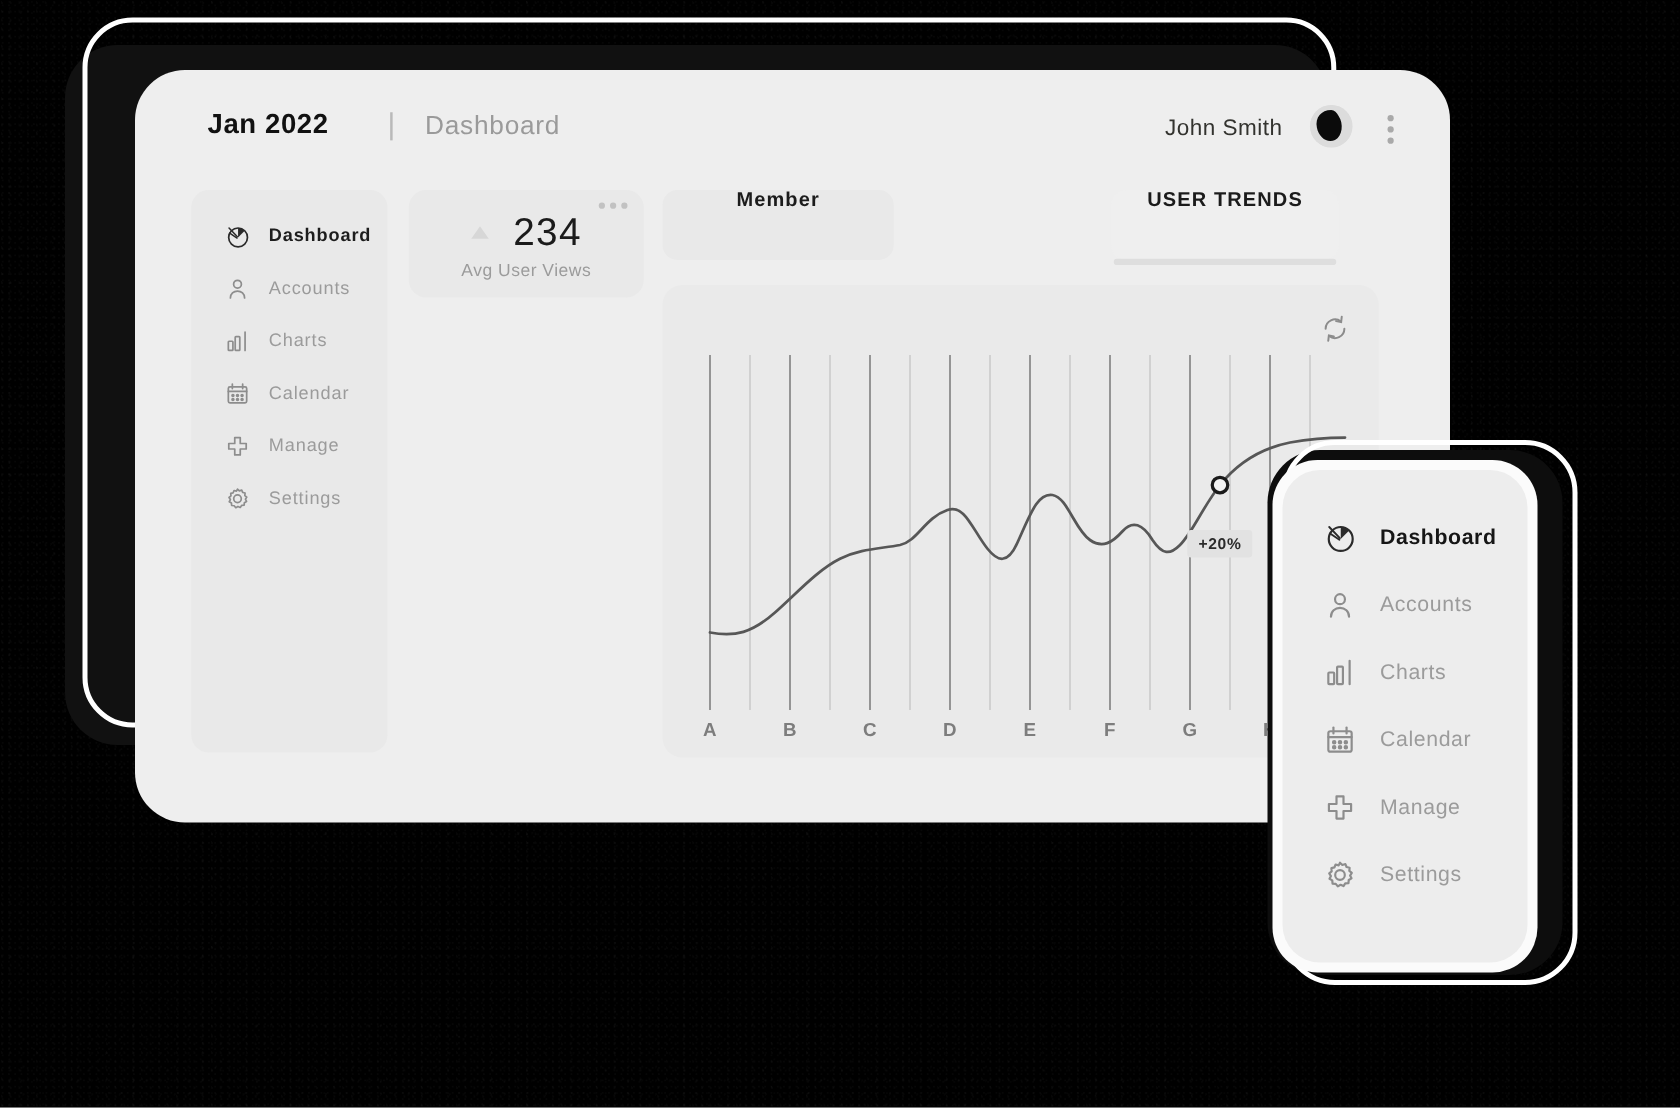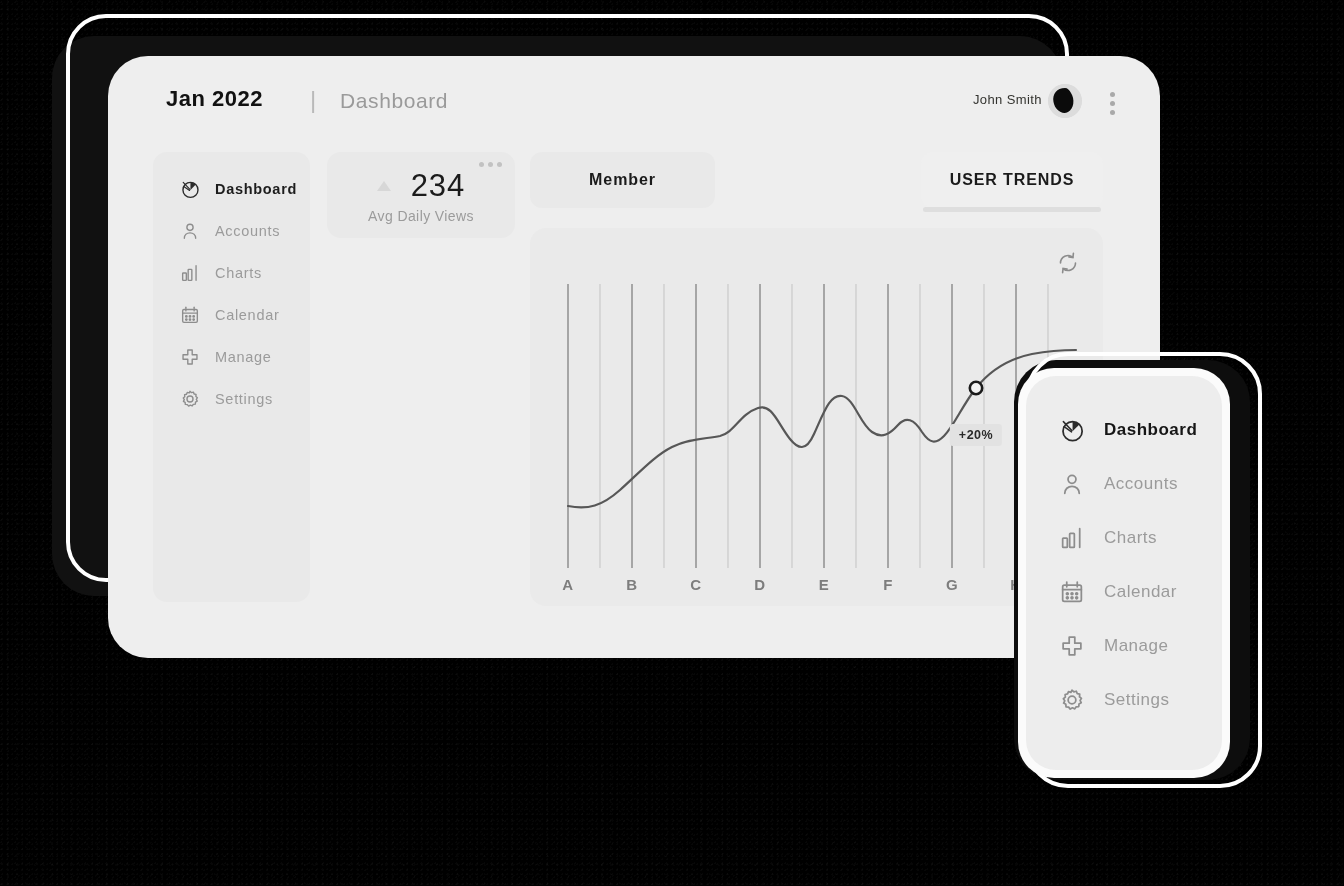--- a/index.html
+++ b/index.html
@@ -41,22 +41,22 @@
     font-size:22px;font-weight:700;color:#111;letter-spacing:.5px;
   }
   .hdr-sep{
     position:absolute;left:202px;top:30px;font-size:24px;color:#b9b9b9;font-weight:300;
   }
   .breadcrumb{
     position:absolute;left:232px;top:33px;
     font-size:21px;color:#9a9a9a;letter-spacing:.6px;
   }
   .user-name{
-    position:absolute;right:118px;top:36px;
-    font-size:13px;color:#33332f;letter-spacing:.4px;margin-left:26px;
+    position:absolute;right:134px;top:36px;
+    font-size:18px;color:#33332f;letter-spacing:.4px;margin-left:26px;
   }
   .avatar{
     position:absolute;right:78px;top:28px;width:34px;height:34px;border-radius:50%;
     background:#dcdcdc;overflow:hidden;
   }
   .avatar svg{display:block;}
   .kebab-v{
     position:absolute;right:44px;top:36px;width:6px;height:22px;
   }
   .kebab-v i{display:block;width:5px;height:5px;border-radius:50%;background:#a9a9a9;margin-bottom:4px;}
@@ -83,26 +83,26 @@
   }
   .tri{width:0;height:0;border-left:7px solid transparent;border-right:7px solid transparent;border-bottom:10px solid #d7d7d7;}
   .stat-value{font-size:31px;color:#1b1b1b;font-weight:400;letter-spacing:1px;line-height:1;}
   .stat-label{
     position:absolute;left:0;right:0;top:56px;text-align:center;
     font-size:14px;color:#9b9b9b;letter-spacing:.4px;
   }
   
   .tab{
     position:absolute;top:96px;height:56px;background:#e9e9e9;border-radius:12px;
-    display:flex;align-items:center;justify-content:center;
+    display:flex;justify-content:center;
   }
   .tab-label{font-size:16px;color:#1b1b1b;font-weight:700;letter-spacing:.9px;}
   .tab.t1{left:422px;width:185px;}
   .tab.t2{left:621px;width:178px;}
-  .tab.t3{left:813px;width:182px;background:#efefef;}
+  .tab.t3{left:781px;width:182px;background:#efefef;}
   .tab.t3::after{
     content:"";position:absolute;left:2px;right:2px;bottom:-4px;height:5px;border-radius:3px;background:#dedede;
   }
   
   .chart-panel{
     position:absolute;left:422px;top:172px;width:573px;height:378px;
     background:#eaeaea;border-radius:16px;overflow:hidden;
   }
   .refresh-btn{position:absolute;right:22px;top:22px;width:26px;height:26px;}
   .plot{position:absolute;left:32px;top:56px;width:520px;height:284px;}
@@ -270,21 +270,21 @@
 <div class="stat-card" style="top: 96px;">
       <div class="stat-dots">
         <i></i>
         <i></i>
         <i></i>
       </div>
       <div class="stat-row">
         <div class="tri"></div>
         <div class="stat-value">234</div>
       </div>
-      <div class="stat-label">Avg Daily Views</div>
+      <div class="stat-label">Avg User Views</div>
     </div>
     <div class="tab t1">
       <span class="tab-label">Member</span>
     </div>
     <div class="tab t3">
       <span class="tab-label">USER TRENDS</span>
     </div>
   </div>
 
 <div class="phone-shadow"></div>

